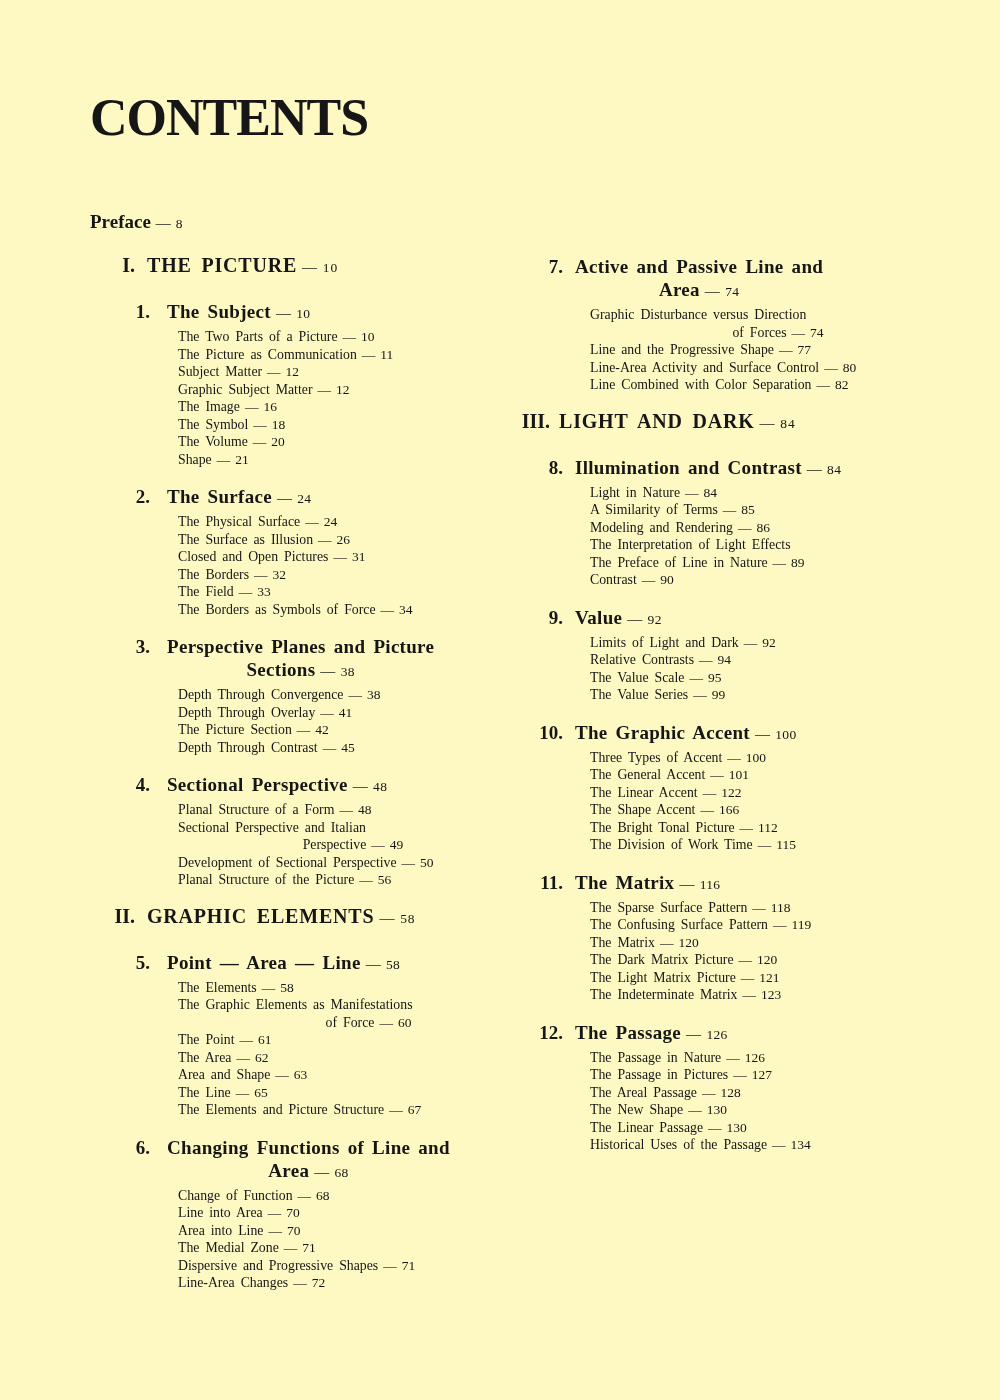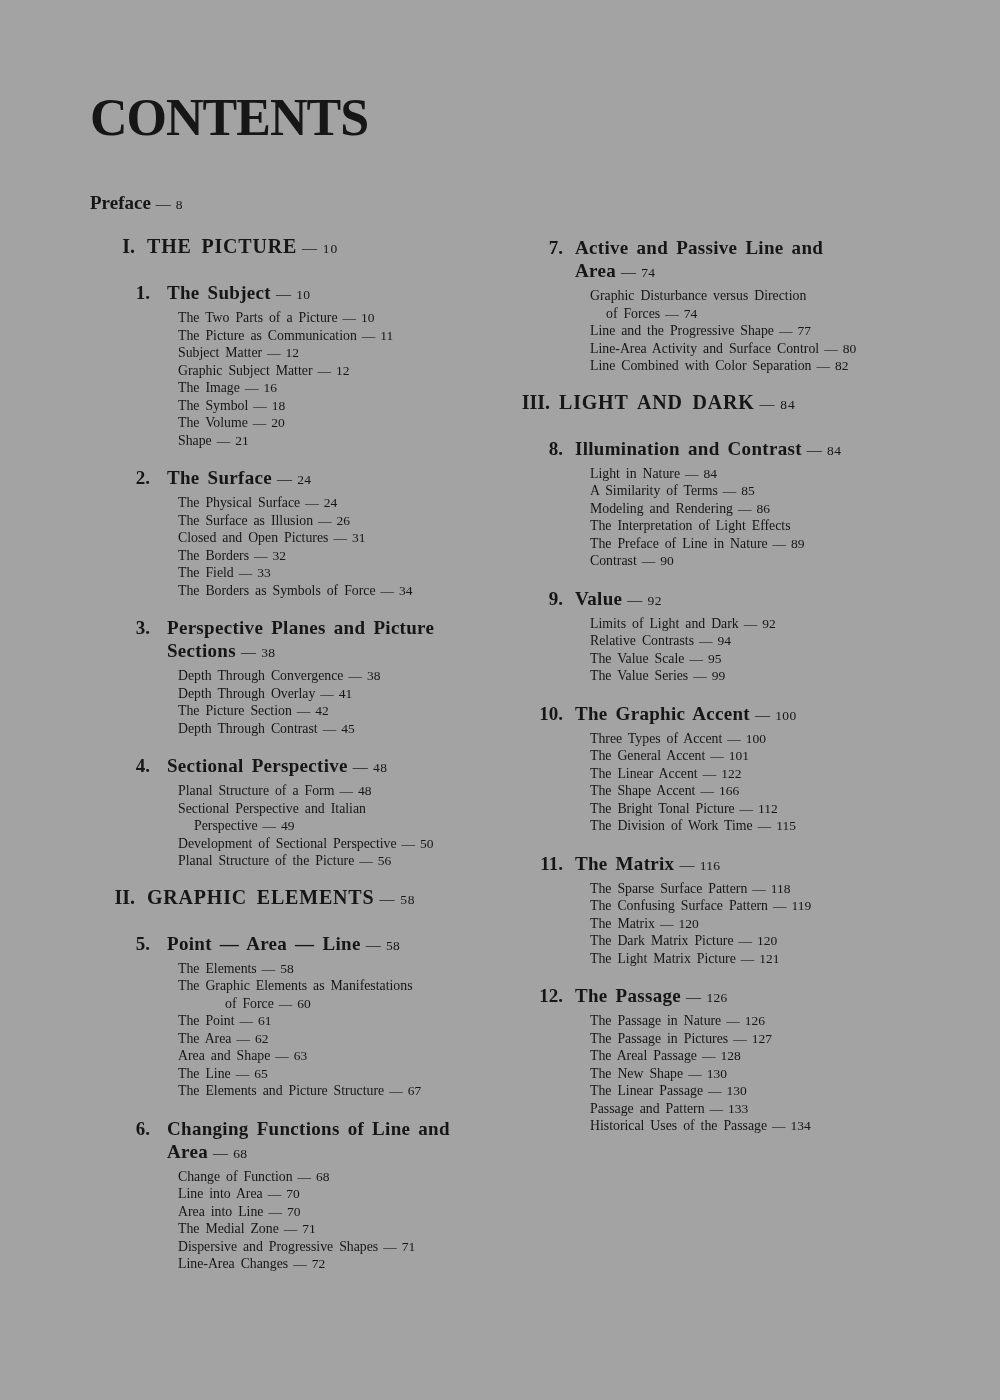--- a/index.html
+++ b/index.html
@@ -1,35 +1,35 @@
 <!DOCTYPE html>
 <html><head>
 <meta charset="utf-8">
 <style>
   html,body { margin:0; padding:0; background:#ffffff; }
   .page {
     position:relative;
     width:1000px; height:1400px;
-    background:#a3a3a3;
+    background:#fef9c3;
     color:#161616;
     font-family:"Liberation Serif", serif;
     box-sizing:border-box;
     padding:90px 40px 0 90px;
     overflow:hidden;
   }
   h1.doc-title {
     margin:0;
     font-size:52px;
     line-height:56px;
     font-weight:bold;
     letter-spacing:-1px;
     word-spacing:2px;
   }
   .preface {
-    margin-top:45px;
+    margin-top:64px;
     font-size:19px;
     line-height:24px;
     font-weight:bold;
   }
   .columns { display:flex; margin-top:2px; }
   .col { box-sizing:border-box; }
   .col-left  { width:422px; --part-num-w:45px; --part-gap:12px; --ch-num-w:60px; --ch-gap:17px; --sub-ind:88px; }
   .col-right { width:438px; --part-num-w:38px; --part-gap:9px;  --ch-num-w:51px; --ch-gap:12px; --sub-ind:78px; }
 
   .part {
@@ -44,37 +44,37 @@
 
   .chapter { margin-top:17px; }
   .ch-head {
     display:flex;
     font-weight:bold;
     font-size:19px;
     line-height:23px;
     margin-bottom:3px;
   }
   .ch-head .num { flex:none; width:var(--ch-num-w); text-align:right; margin-right:var(--ch-gap); }
-  .ch-line { white-space:nowrap; letter-spacing:0.3px; word-spacing:3px; }
+  .ch-line { white-space:nowrap; letter-spacing:0.3px; word-spacing:3px;text-align:center; }
 
   .pgref { white-space:nowrap; }
   .dash { margin:0 5px; font-weight:normal; }
   .pg { font-weight:normal; }
   .head-pg .pg { font-size:13.5px; }
   .head-pg .dash { font-size:15px; }
   .sub .pg, .sub .dash { font-size:13.5px; }
 
   .subs { padding-left:var(--sub-ind); }
   .sub-line {
     font-size:13.8px;
     line-height:17.5px;
     word-spacing:2.5px;
     white-space:nowrap;
   }
-  .sub-line.cont { padding-left:16px; }
+  .sub-line.cont { padding-left:16px;text-align:center; }
 </style>
 </head>
 <body>
 
 <div class="page">
   <h1 class="doc-title">CONTENTS</h1>
 
   <div class="preface">
     <span>Preface</span><span class="pgref head-pg"><span class="dash">—</span><span class="pg">8</span></span>
   </div>
@@ -382,20 +382,23 @@
             </div>
             <div class="sub">
               <div class="sub-line"><span>The Matrix</span><span class="pgref"><span class="dash">—</span><span class="pg">120</span></span></div>
             </div>
             <div class="sub">
               <div class="sub-line"><span>The Dark Matrix Picture</span><span class="pgref"><span class="dash">—</span><span class="pg">120</span></span></div>
             </div>
             <div class="sub">
               <div class="sub-line"><span>The Light Matrix Picture</span><span class="pgref"><span class="dash">—</span><span class="pg">121</span></span></div>
             </div>
+            <div class="sub">
+              <div class="sub-line"><span>The Indeterminate Matrix</span><span class="pgref"><span class="dash">—</span><span class="pg">123</span></span></div>
+            </div>
           </div>
         </div>
         <div class="chapter">
           <div class="ch-head">
             <span class="num">12.</span>
             <div class="ch-title">
               <div class="ch-line"><span>The Passage</span><span class="pgref head-pg"><span class="dash">—</span><span class="pg">126</span></span></div>
             </div>
           </div>
           <div class="subs">
@@ -406,23 +409,20 @@
               <div class="sub-line"><span>The Passage in Pictures</span><span class="pgref"><span class="dash">—</span><span class="pg">127</span></span></div>
             </div>
             <div class="sub">
               <div class="sub-line"><span>The Areal Passage</span><span class="pgref"><span class="dash">—</span><span class="pg">128</span></span></div>
             </div>
             <div class="sub">
               <div class="sub-line"><span>The New Shape</span><span class="pgref"><span class="dash">—</span><span class="pg">130</span></span></div>
             </div>
             <div class="sub">
               <div class="sub-line"><span>The Linear Passage</span><span class="pgref"><span class="dash">—</span><span class="pg">130</span></span></div>
-            </div>
-            <div class="sub">
-              <div class="sub-line"><span>Passage and Pattern</span><span class="pgref"><span class="dash">—</span><span class="pg">133</span></span></div>
             </div>
             <div class="sub">
               <div class="sub-line"><span>Historical Uses of the Passage</span><span class="pgref"><span class="dash">—</span><span class="pg">134</span></span></div>
             </div>
           </div>
         </div>
       </div>
   </div>
 </div>
 

